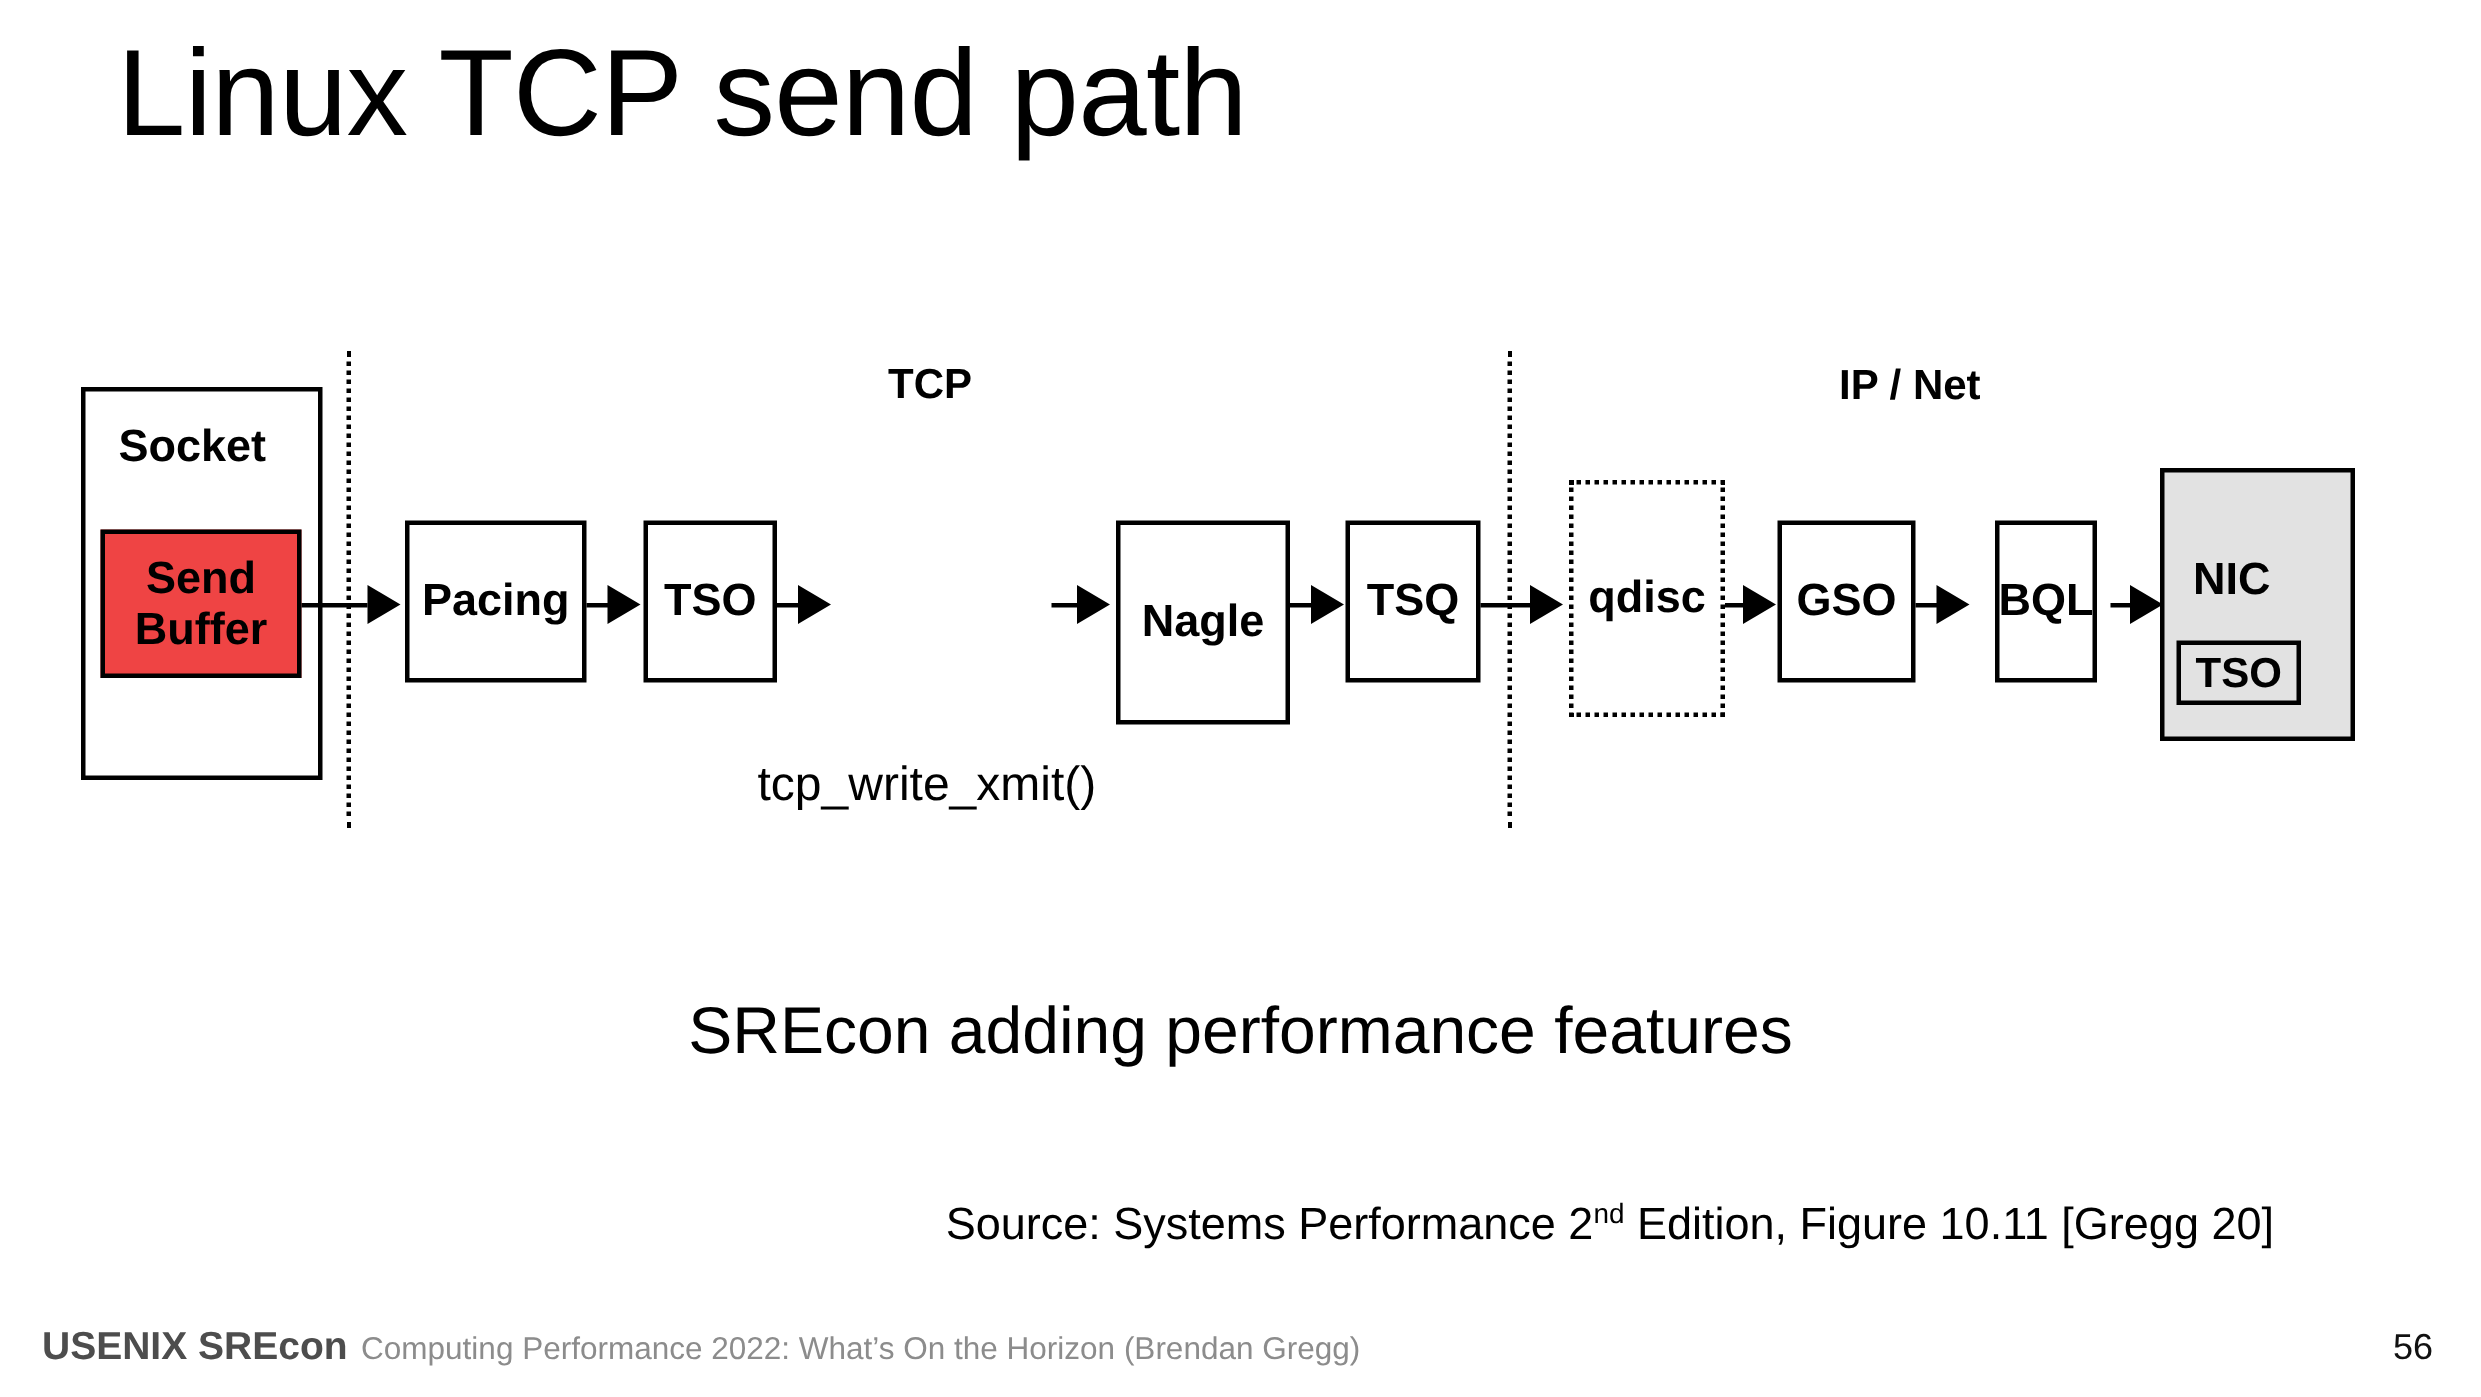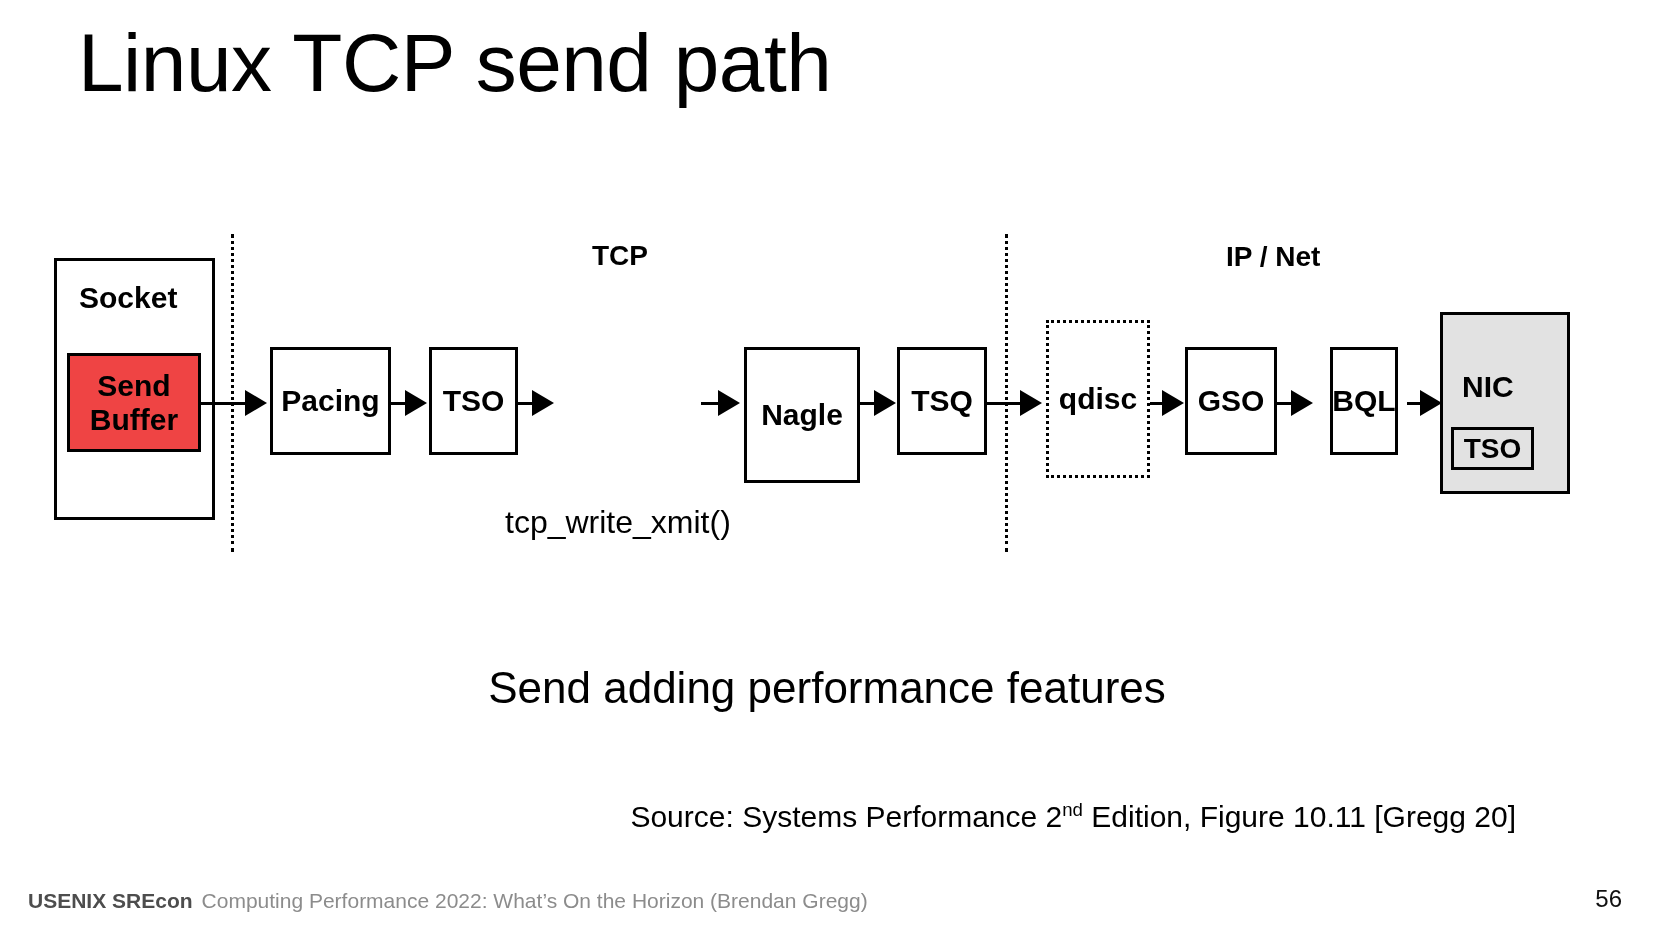--- a/index.html
+++ b/index.html
@@ -145,21 +145,21 @@
   #footer {
     position: absolute;
     left: 28px;
     bottom: 18px;
     display: flex;
     align-items: baseline;
     gap: 9px;
     white-space: nowrap;
   }
   #footer-brand {
-    font-size: 21px;
+    font-size: 26px;
     font-weight: bold;
     color: #4d4d4d;
   }
   #footer-subtitle {
     font-size: 21px;
     font-weight: 400;
     color: #8c8c8c;
   }
   #page-number {
     position: absolute;
@@ -249,21 +249,21 @@
 
     <div class="group-box" style="left:1440px; top:312px; width:130px; height:182px; background:#e2e2e2;"></div>
     <div class="group-label" style="left:1462px; top:370px;">NIC</div>
     <div class="node" style="left:1451px; top:427px; width:83px; height:43px; background:#e2e2e2; border-width:3px; font-size:28px;">
       <span>TSO</span>
     </div>
 
     <div class="fn-label" style="left:505px; top:504px;">tcp_write_xmit()</div>
   </div>
 
-  <div id="tagline">Send adding performance features</div>
+  <div id="tagline">SREcon adding performance features</div>
 
   <div id="source-line">
     <span>Source: Systems Performance 2</span><sup>nd</sup><span> Edition, Figure 10.11 [Gregg 20]</span>
   </div>
 
   <div id="footer">
     <span id="footer-brand">USENIX SREcon</span>
     <span id="footer-subtitle">Computing Performance 2022: What’s On the Horizon (Brendan Gregg)</span>
   </div>
 

